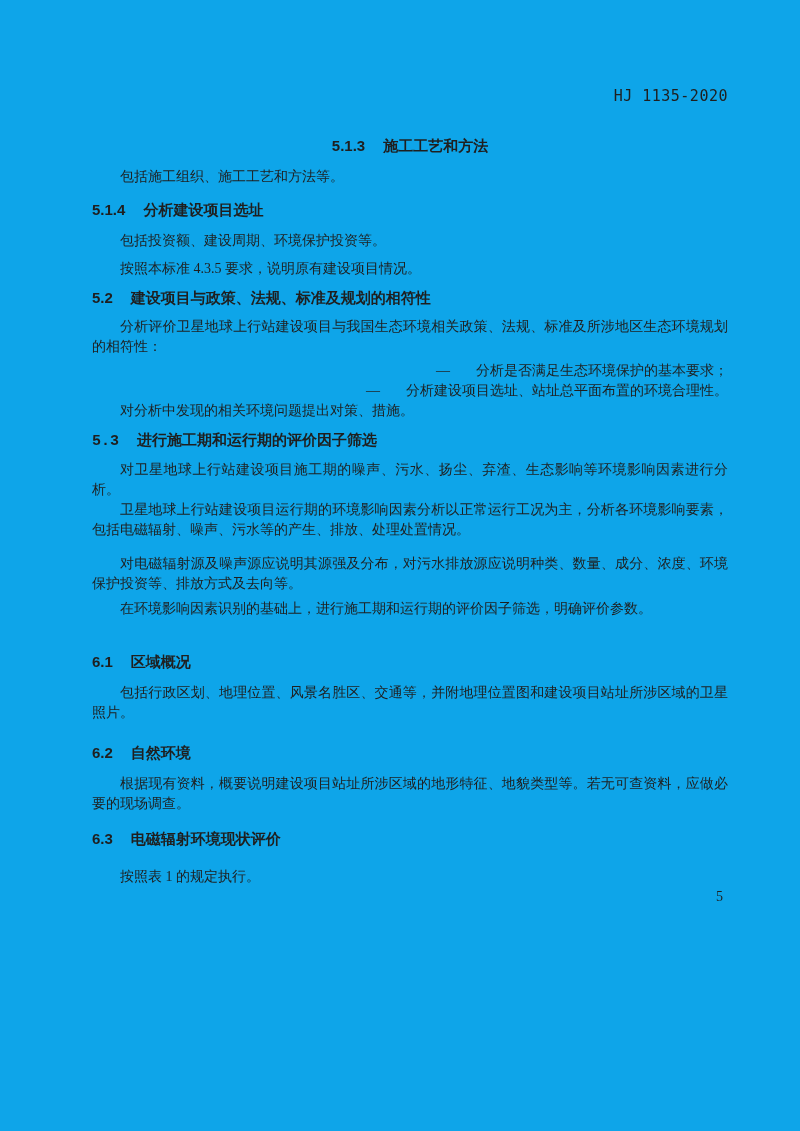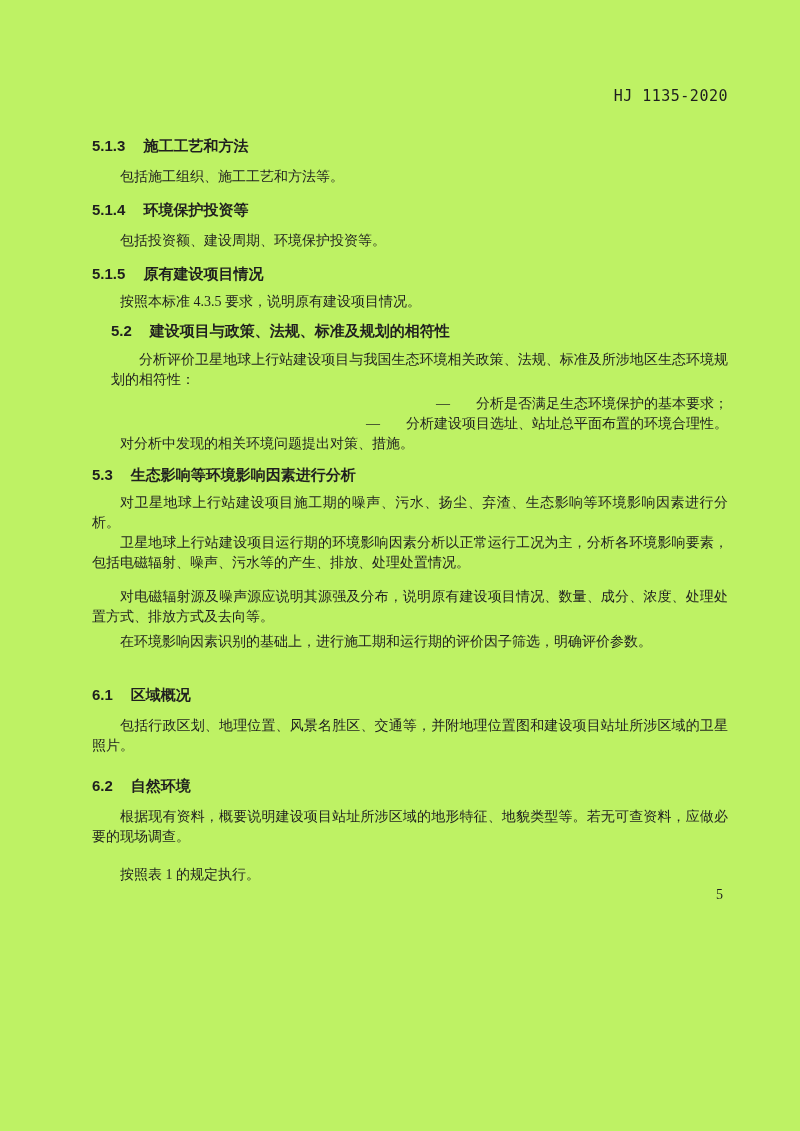--- a/index.html
+++ b/index.html
@@ -1,21 +1,21 @@
 <!DOCTYPE html>
 <html lang="zh"><head>
 <meta charset="utf-8">
 <style>
   html, body { margin: 0; padding: 0; background: #ffffff; }
   .page {
     position: relative;
     width: 800px;
     height: 1131px;
     margin: 0 auto;
-    background: #bef264;
+    background: #0ea5e9;
     color: #1f1f1f;
     font-family: "Liberation Serif", "DejaVu Serif", serif;
     overflow: hidden;
     box-sizing: border-box;
   }
   .content {
     box-sizing: border-box;
     padding: 86px 72px 0 92px;
   }
   .doc-header {
@@ -55,66 +55,66 @@
     line-height: 20px;
     text-align: right;
     padding-right: 5px;
     margin: 0;
   }
   
   .mt0  { margin-top: 0; }
   .mt4  { margin-top: 4px; }
   .mt5  { margin-top: 5px; }
   .mt8  { margin-top: 8px; }
-  .mt9  { margin-top: 9px; margin-left: 19px; }
-  .mt11 { margin-top: 11px; }
+  .mt9  { margin-top: 9px; }
+  .mt11 { margin-top: 11px; font-family: Liberation Mono, monospace; }
   .mt13 { margin-top: 13px; }
   .mt14 { margin-top: 14px; }
   .mt15 { margin-top: 15px; }
   .mt17 { margin-top: 17px; }
   .mt18 { margin-top: 18px; }
   .mt20 { margin-top: 20px; }
-  .mt30 { margin-top: 30px; }
+  .mt30 { margin-top: 30px; text-align: center; }
   .mt33 { margin-top: 33px; }
 </style>
 </head>
 <body>
 
 <div class="page">
   <div class="content">
 
     <p class="doc-header">HJ 1135-2020</p>
 
     <p class="heading mt30"><span class="num">5.1.3</span><span>施工工艺和方法</span></p>
     <p class="para mt11">包括施工组织、施工工艺和方法等。</p>
 
-    <p class="heading mt13"><span class="num">5.1.4</span><span>环境保护投资等</span></p>
+    <p class="heading mt13"><span class="num">5.1.4</span><span>分析建设项目选址</span></p>
     <p class="para mt11">包括投资额、建设周期、环境保护投资等。</p>
 
-    <p class="heading mt13"><span class="num">5.1.5</span><span>原有建设项目情况</span></p>
     <p class="para mt8">按照本标准 4.3.5 要求，说明原有建设项目情况。</p>
 
     <p class="heading mt9"><span class="num">5.2</span><span>建设项目与政策、法规、标准及规划的相符性</span></p>
     <p class="para mt9">分析评价卫星地球上行站建设项目与我国生态环境相关政策、法规、标准及所涉地区生态环境规划的相符性：</p>
     <p class="dash-item mt4"><span class="dash">—</span><span>分析是否满足生态环境保护的基本要求；</span></p>
     <p class="dash-item mt0"><span class="dash">—</span><span>分析建设项目选址、站址总平面布置的环境合理性。</span></p>
     <p class="para mt0">对分析中发现的相关环境问题提出对策、措施。</p>
 
-    <p class="heading mt11"><span class="num">5.3</span><span>生态影响等环境影响因素进行分析</span></p>
+    <p class="heading mt11"><span class="num">5.3</span><span>进行施工期和运行期的评价因子筛选</span></p>
     <p class="para mt8">对卫星地球上行站建设项目施工期的噪声、污水、扬尘、弃渣、生态影响等环境影响因素进行分析。</p>
     <p class="para mt0">卫星地球上行站建设项目运行期的环境影响因素分析以正常运行工况为主，分析各环境影响要素，包括电磁辐射、噪声、污水等的产生、排放、处理处置情况。</p>
-    <p class="para mt14">对电磁辐射源及噪声源应说明其源强及分布，说明原有建设项目情况、数量、成分、浓度、处理处置方式、排放方式及去向等。</p>
+    <p class="para mt14">对电磁辐射源及噪声源应说明其源强及分布，对污水排放源应说明种类、数量、成分、浓度、环境保护投资等、排放方式及去向等。</p>
     <p class="para mt5">在环境影响因素识别的基础上，进行施工期和运行期的评价因子筛选，明确评价参数。</p>
 
 
     <p class="heading mt33"><span class="num">6.1</span><span>区域概况</span></p>
     <p class="para mt11">包括行政区划、地理位置、风景名胜区、交通等，并附地理位置图和建设项目站址所涉区域的卫星照片。</p>
 
     <p class="heading mt20"><span class="num">6.2</span><span>自然环境</span></p>
     <p class="para mt11">根据现有资料，概要说明建设项目站址所涉区域的地形特征、地貌类型等。若无可查资料，应做必要的现场调查。</p>
 
+    <p class="heading mt15"><span class="num">6.3</span><span>电磁辐射环境现状评价</span></p>
 
     <p class="para mt18">按照表 1 的规定执行。</p>
 
     <p class="page-number mt0">5</p>
 
   </div>
 </div>
 
 </body></html>

